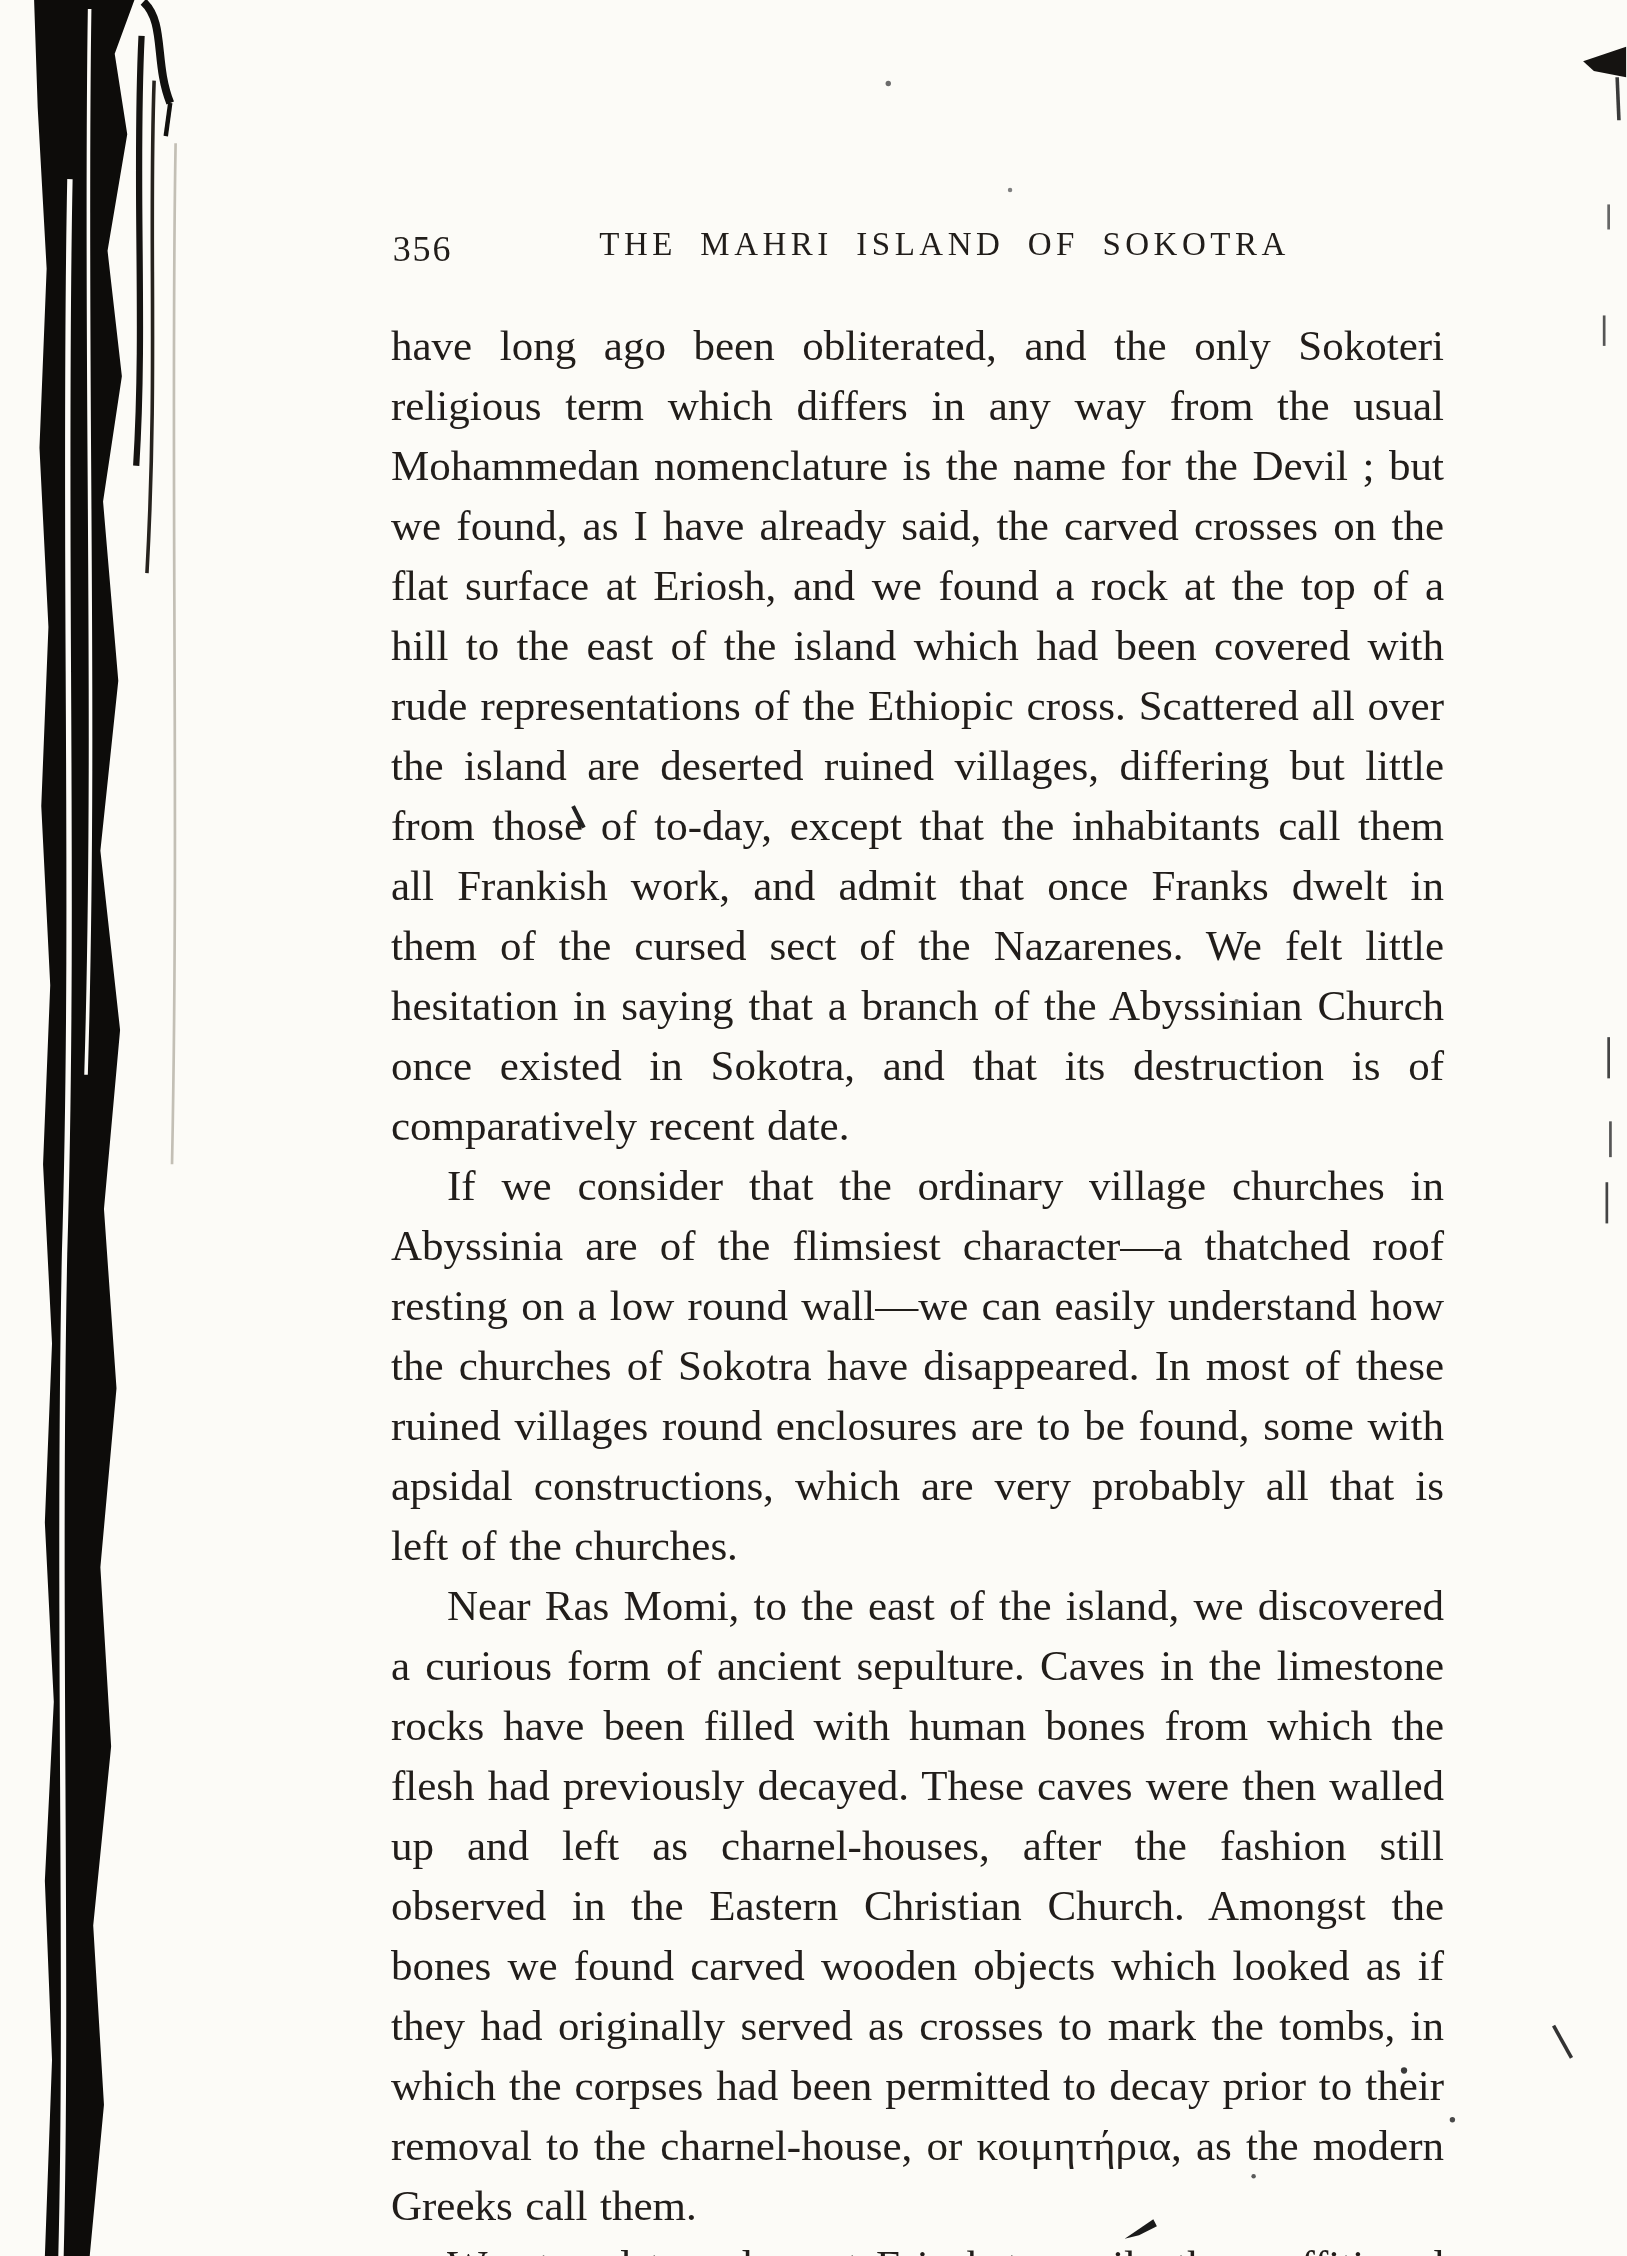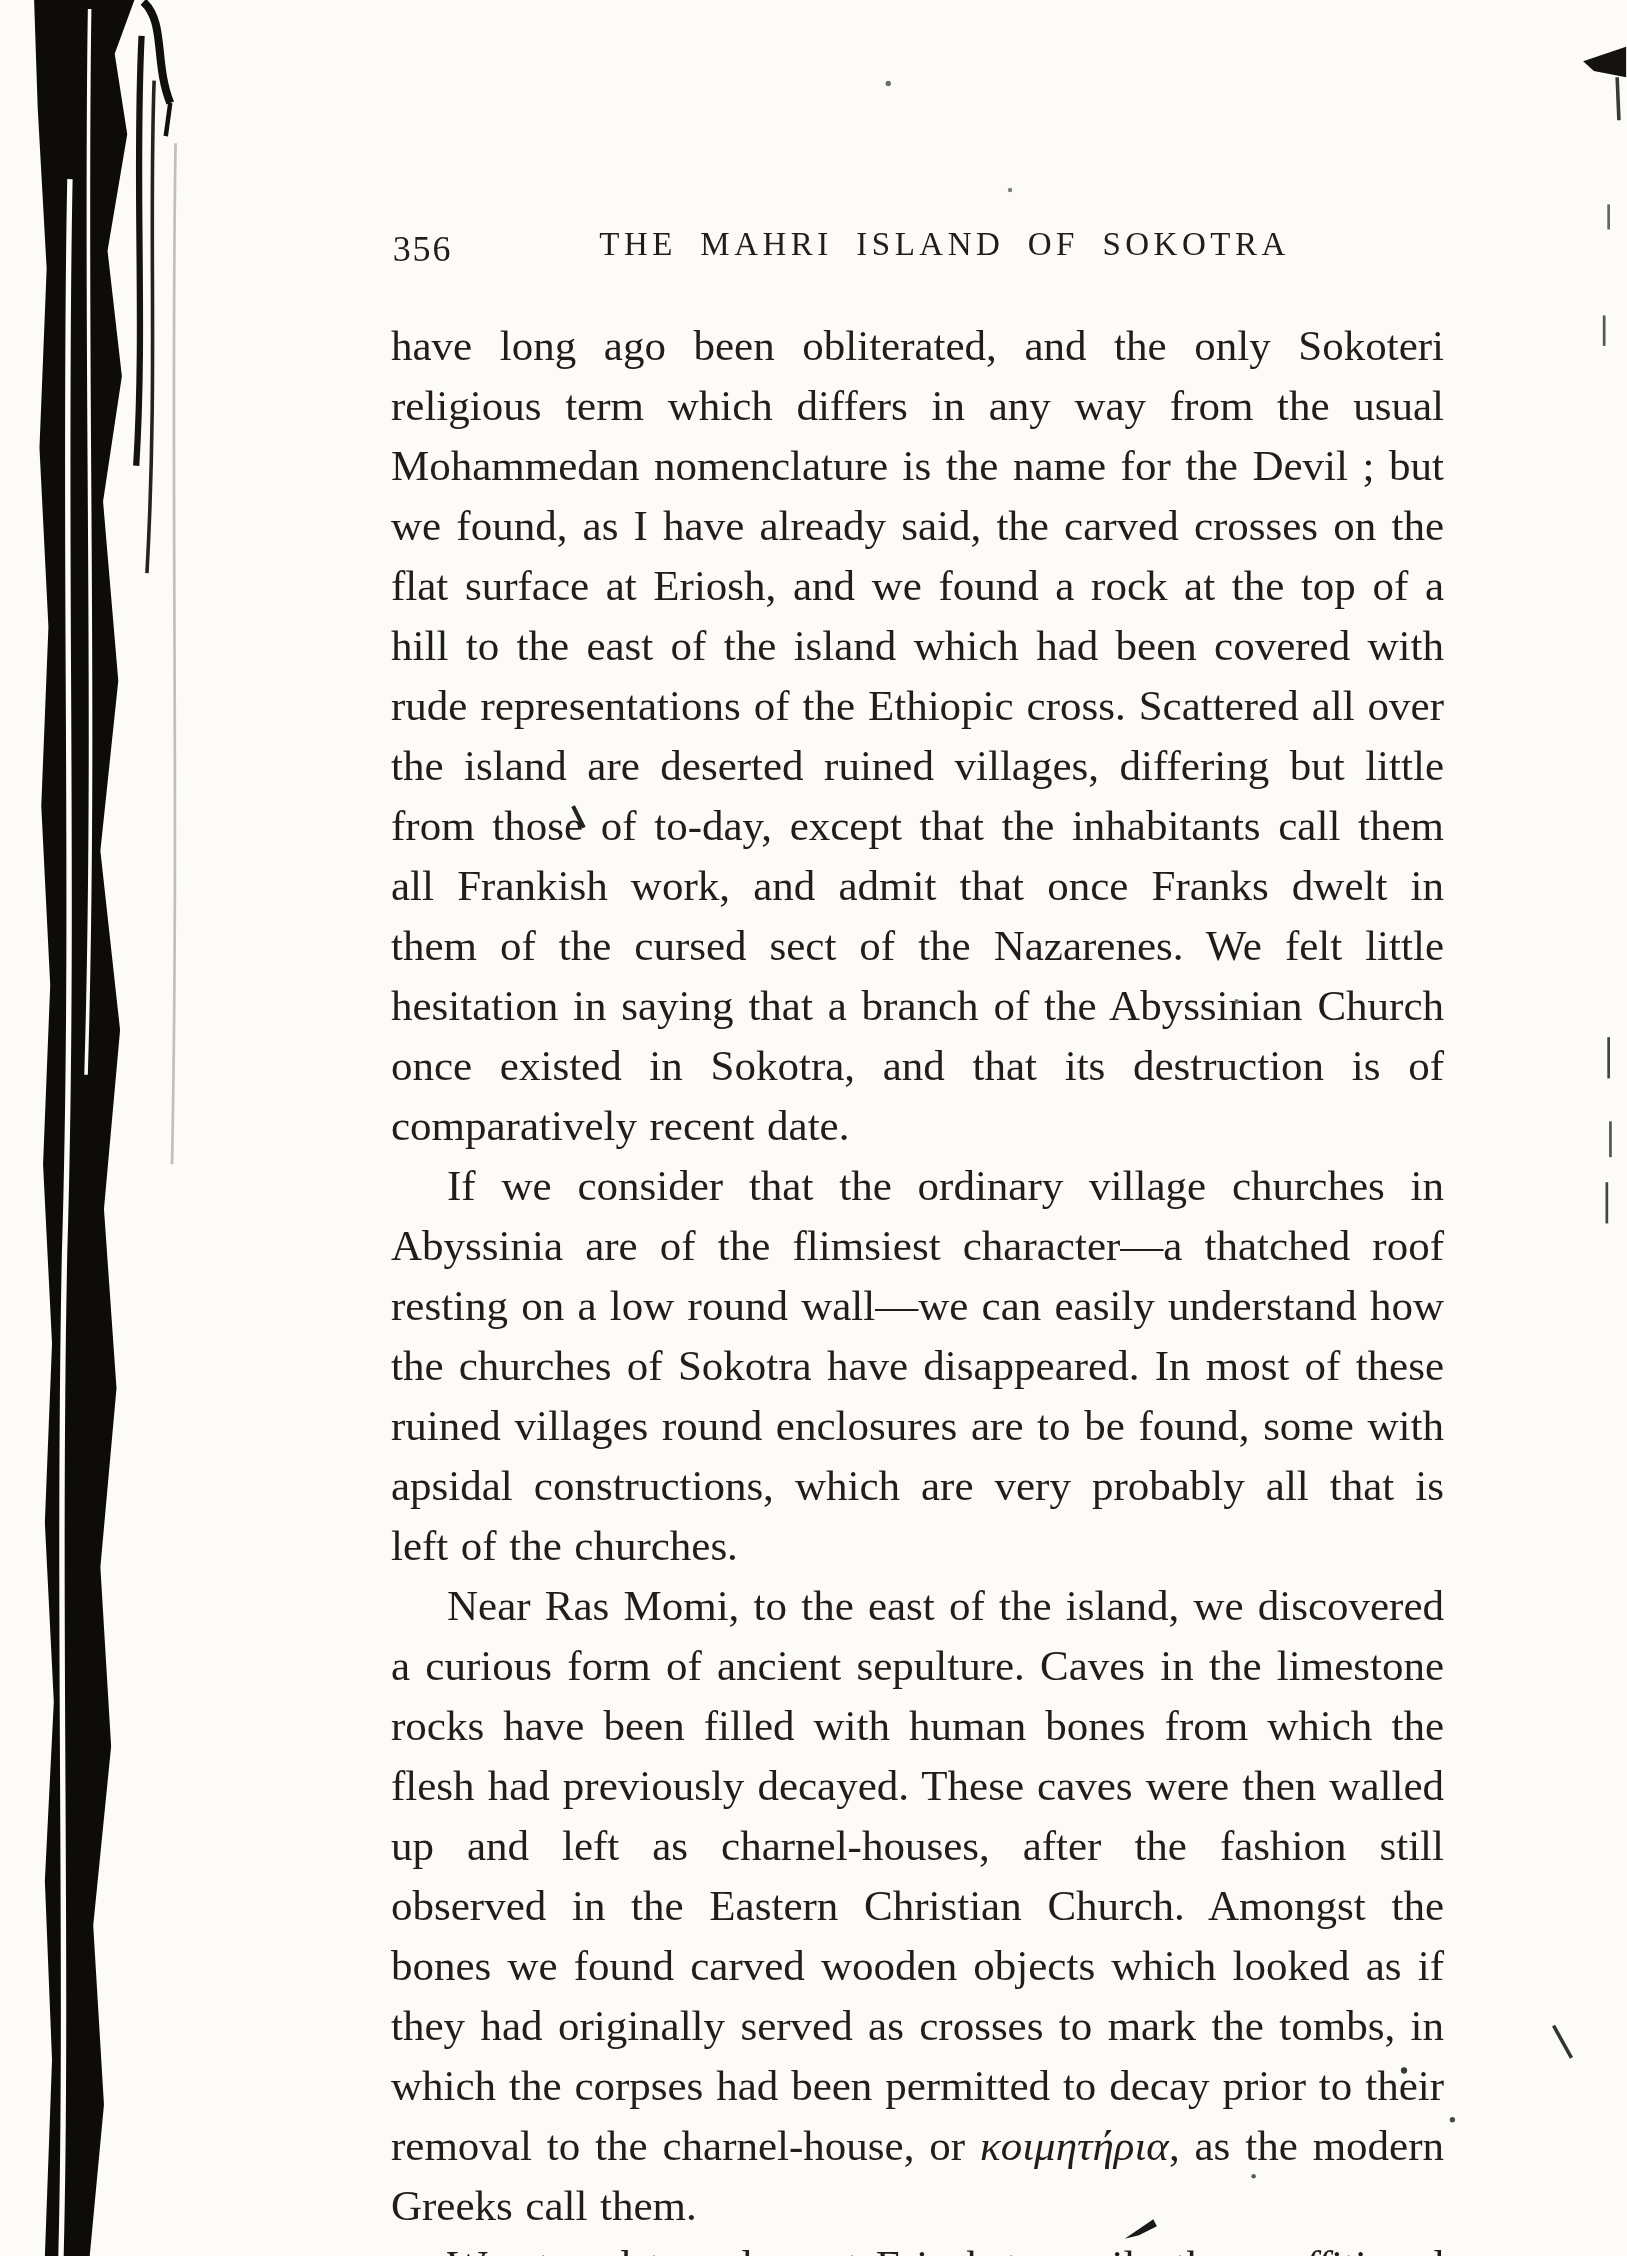--- a/index.html
+++ b/index.html
@@ -22,21 +22,21 @@
   .title {
     display:block; text-align:center;
     font-size:33px; letter-spacing:4.5px; word-spacing:10.7px;
     padding-left:54px; white-space:nowrap;
   }
   .body p {
     font-size:43px; line-height:60px;
     text-align:justify; word-spacing:1.8px;
   }
   .body p.indent { text-indent:56px; }
-  .italic { font-style:italic; }
+  .italic { }
 </style>
 </head>
 <body>
 
 <div class="page">
 
   <svg class="binding-svg" width="233" height="2257" viewBox="0 0 260 2520">
     <polygon fill="#0d0c0a" points="
       38,0 150,0 128,60 142,150 120,280 136,420 115,560 132,760 112,950
       134,1150 116,1350 130,1550 112,1750 124,1950 104,2150 116,2350 100,2520

